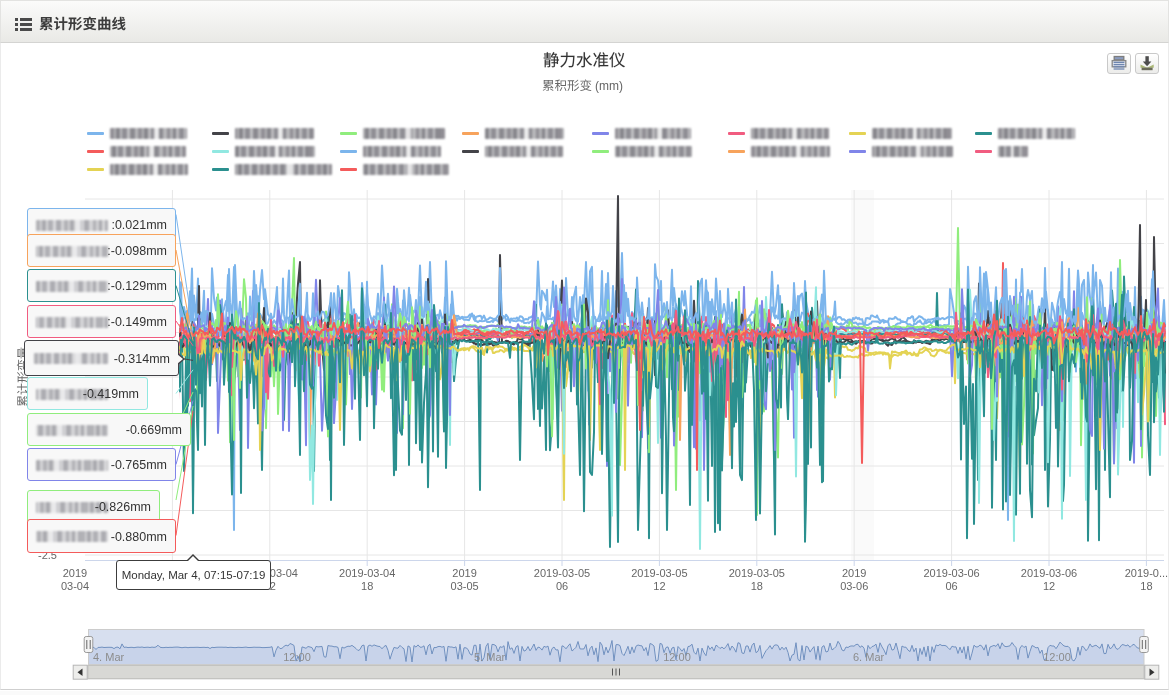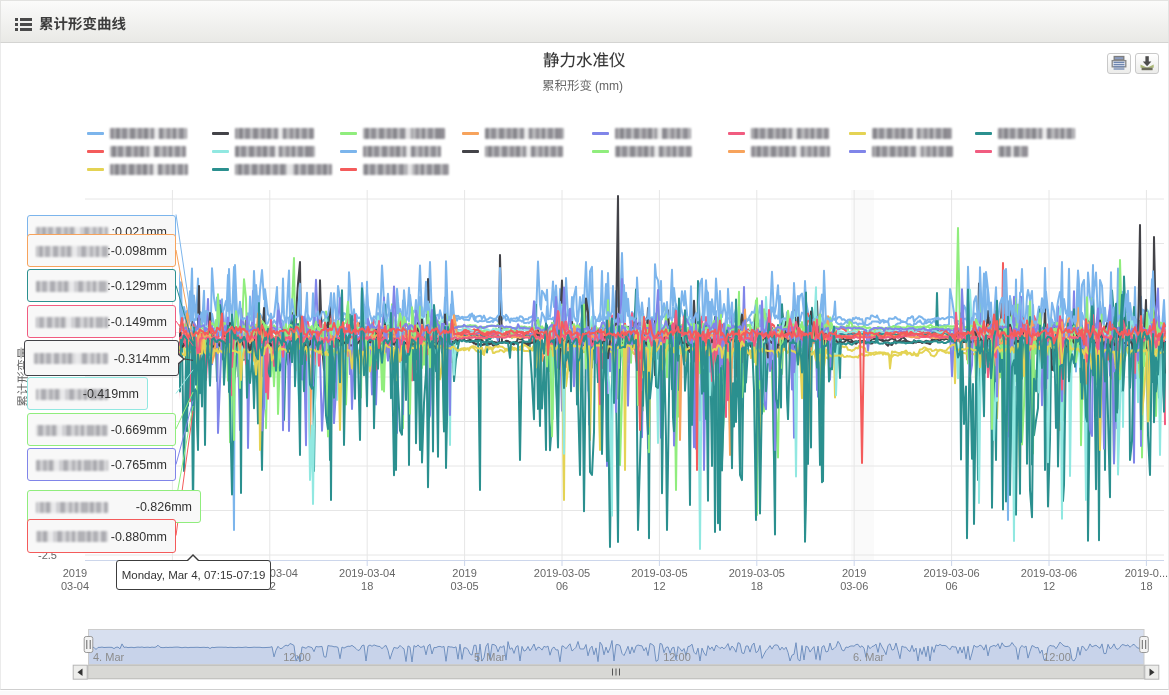--- a/index.html
+++ b/index.html
@@ -234,21 +234,21 @@
 <div class="ldash" style="left:849px;top:150px;background:#8085e9"></div>
 <div class="mos" style="left:872px;top:146px;width:81px;background-position:-2px 0"></div>
 <div class="ldash" style="left:975px;top:150px;background:#f15c80"></div>
 <div class="mos" style="left:998px;top:146px;width:30px;background-position:-4px 0"></div>
 <div class="ldash" style="left:87px;top:168px;background:#e4d354"></div>
 <div class="mos" style="left:110px;top:164px;width:78px;background-position:-1px 0"></div>
 <div class="ldash" style="left:212px;top:168px;background:#2b908f"></div>
 <div class="mos" style="left:235px;top:164px;width:97px;background-position:-3px 0"></div>
 <div class="ldash" style="left:340px;top:168px;background:#f45b5b"></div>
 <div class="mos" style="left:363px;top:164px;width:86px;background-position:-5px 0"></div>
-<div class="ttbox" style="left:27px;top:215px;width:149px;height:33px;border-color:#7cb5ec">
+<div class="ttbox" style="left:27px;top:208px;width:149px;height:33px;border-color:#7cb5ec">
     <div class="mos mt" style="left:8px;top:11px;width:72px;background-position:0px 0"></div>
     <span class="tval" style="line-height:31px">:0.021mm</span>
   </div>
 <div class="ttbox" style="left:27px;top:233.5px;width:149px;height:33px;border-color:#f7a35c">
     <div class="mos mt" style="left:8px;top:11px;width:72px;background-position:-3px 0"></div>
     <span class="tval" style="line-height:31px">:-0.098mm</span>
   </div>
 <div class="ttbox" style="left:27px;top:269.0px;width:149px;height:33px;border-color:#2b908f">
     <div class="mos mt" style="left:8px;top:11px;width:72px;background-position:-6px 0"></div>
     <span class="tval" style="line-height:31px">:-0.129mm</span>
@@ -260,28 +260,28 @@
 <div class="ttbox" style="left:24px;top:340.0px;width:155px;height:36px;border-color:#434348">
     <div class="mos mt" style="left:9px;top:12px;width:74px"></div>
     <span class="tval" style="line-height:34px">-0.314mm</span>
     <div class="ptr1"></div>
     <div class="ptr2"></div>
   </div>
 <div class="ttbox" style="left:27px;top:377.0px;width:121px;height:33px;border-color:#91e8e1">
     <div class="mos mt" style="left:8px;top:11px;width:72px;background-position:-15px 0"></div>
     <span class="tval" style="line-height:31px">-0.419mm</span>
   </div>
-<div class="ttbox" style="left:27px;top:412.5px;width:149px;height:33px;border-color:#90ed7d">
+<div class="ttbox" style="left:27px;top:412.5px;width:164px;height:33px;border-color:#90ed7d">
     <div class="mos mt" style="left:8px;top:11px;width:72px;background-position:-18px 0"></div>
     <span class="tval" style="line-height:31px">-0.669mm</span>
   </div>
 <div class="ttbox" style="left:27px;top:448.0px;width:149px;height:33px;border-color:#8085e9">
     <div class="mos mt" style="left:8px;top:11px;width:72px;background-position:-21px 0"></div>
     <span class="tval" style="line-height:31px">-0.765mm</span>
   </div>
-<div class="ttbox" style="left:27px;top:490px;width:174px;height:33px;border-color:#90ed7d">
+<div class="ttbox" style="left:27px;top:490px;width:133px;height:33px;border-color:#90ed7d">
     <div class="mos mt" style="left:8px;top:11px;width:72px;background-position:-24px 0"></div>
     <span class="tval" style="line-height:31px">-0.826mm</span>
   </div>
 <div class="ttbox" style="left:27px;top:519.0px;width:149px;height:34px;border-color:#f45b5b">
     <div class="mos mt" style="left:8px;top:11px;width:72px;background-position:-27px 0"></div>
     <span class="tval" style="line-height:32px">-0.880mm</span>
   </div>
 <div id="datebox">Monday, Mar 4, 07:15-07:19<div class="n1"></div><div class="n2"></div></div>
 </body></html>

